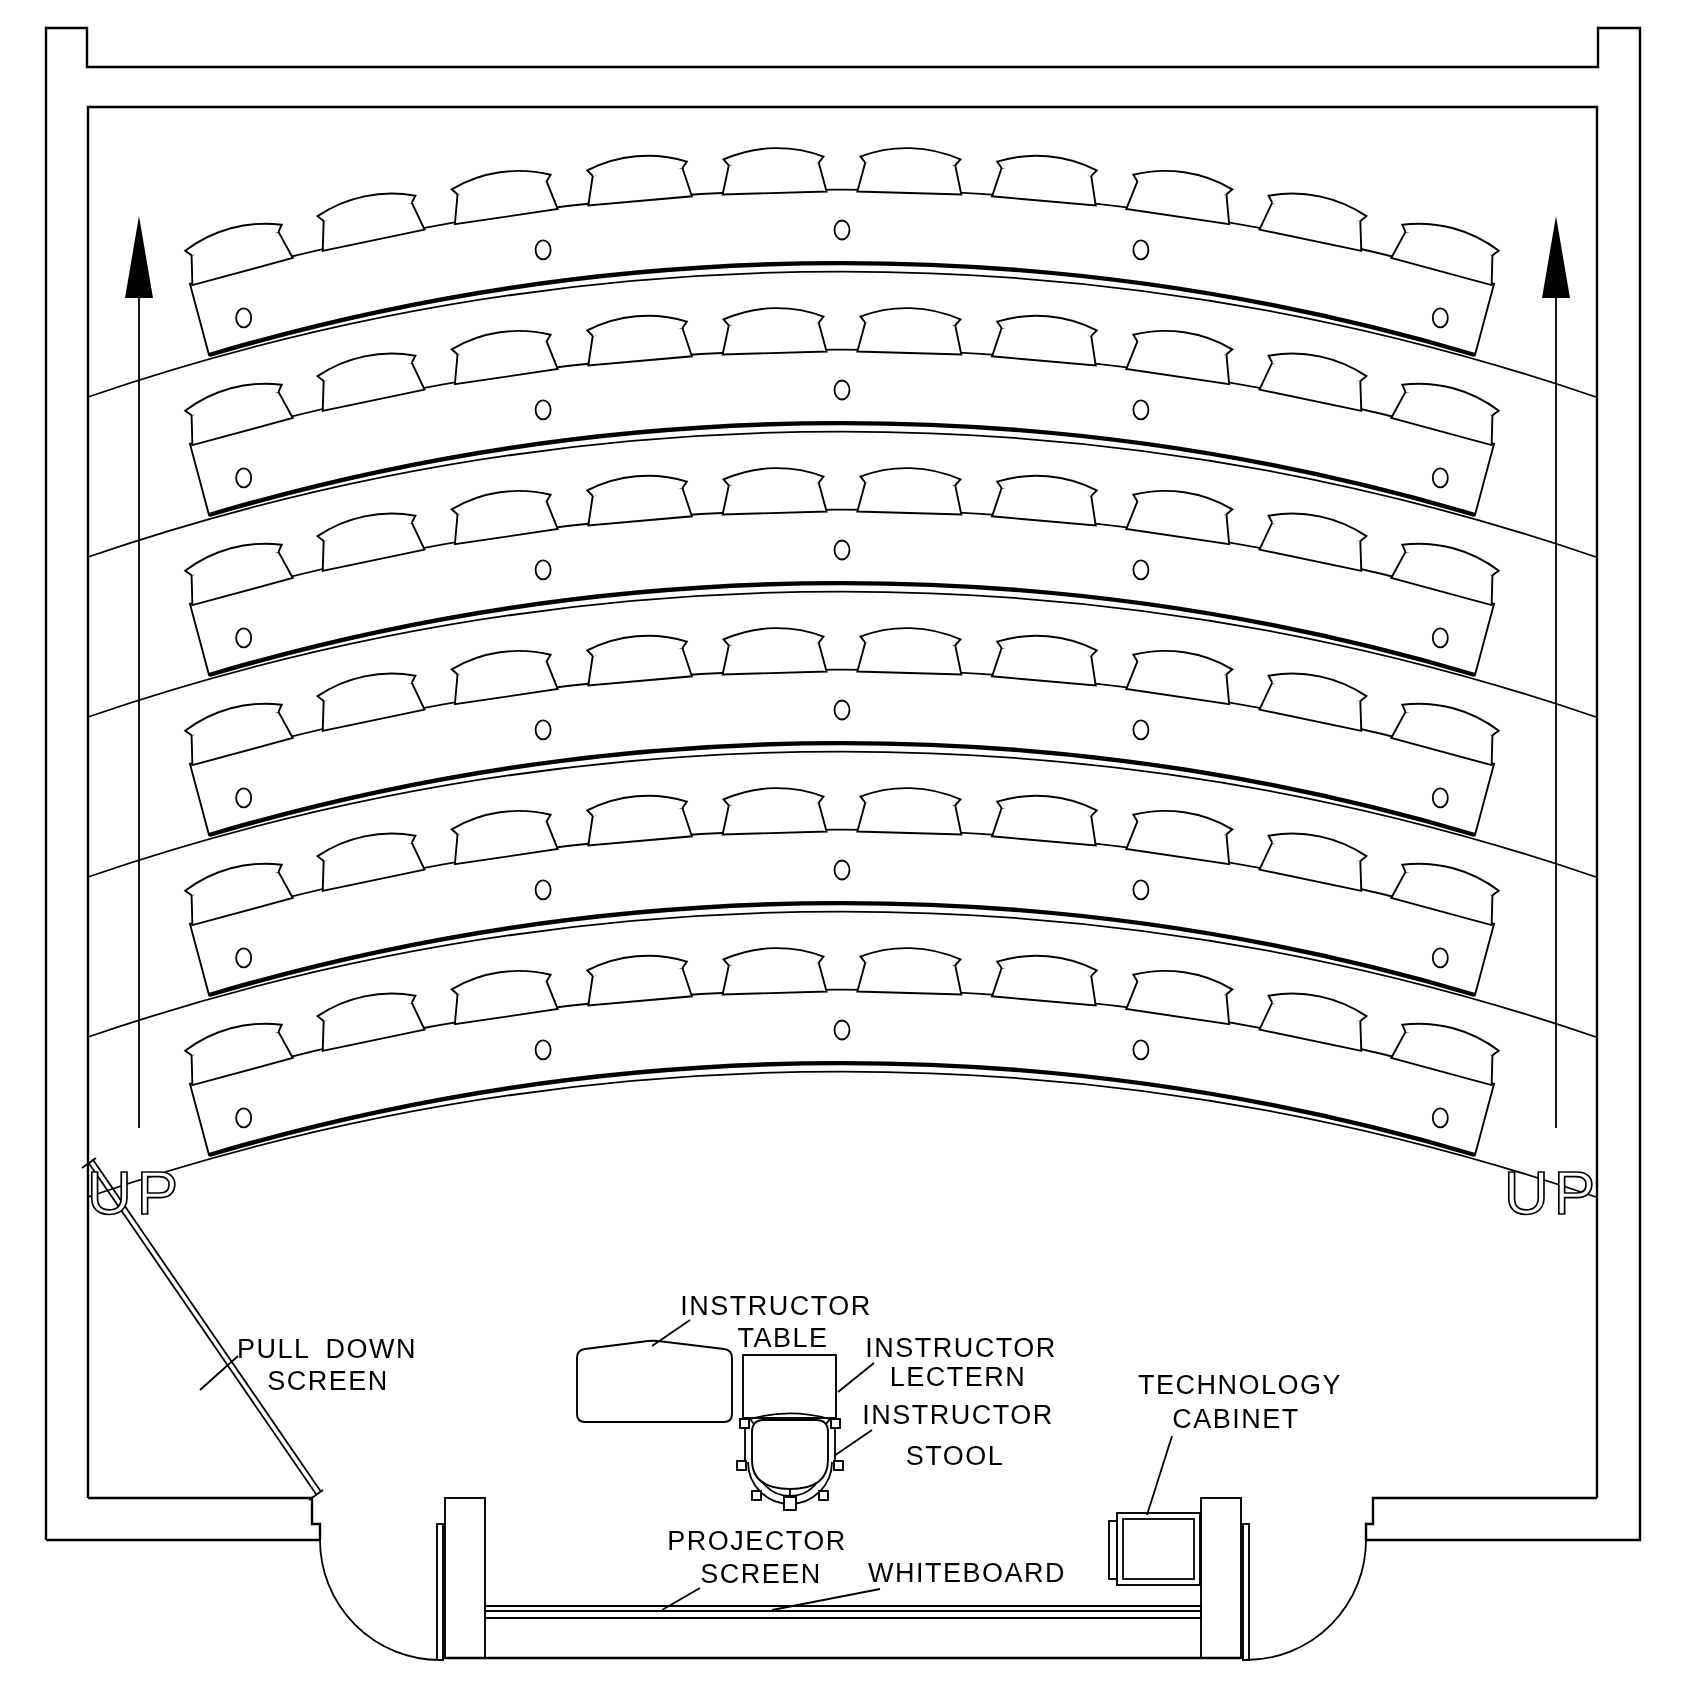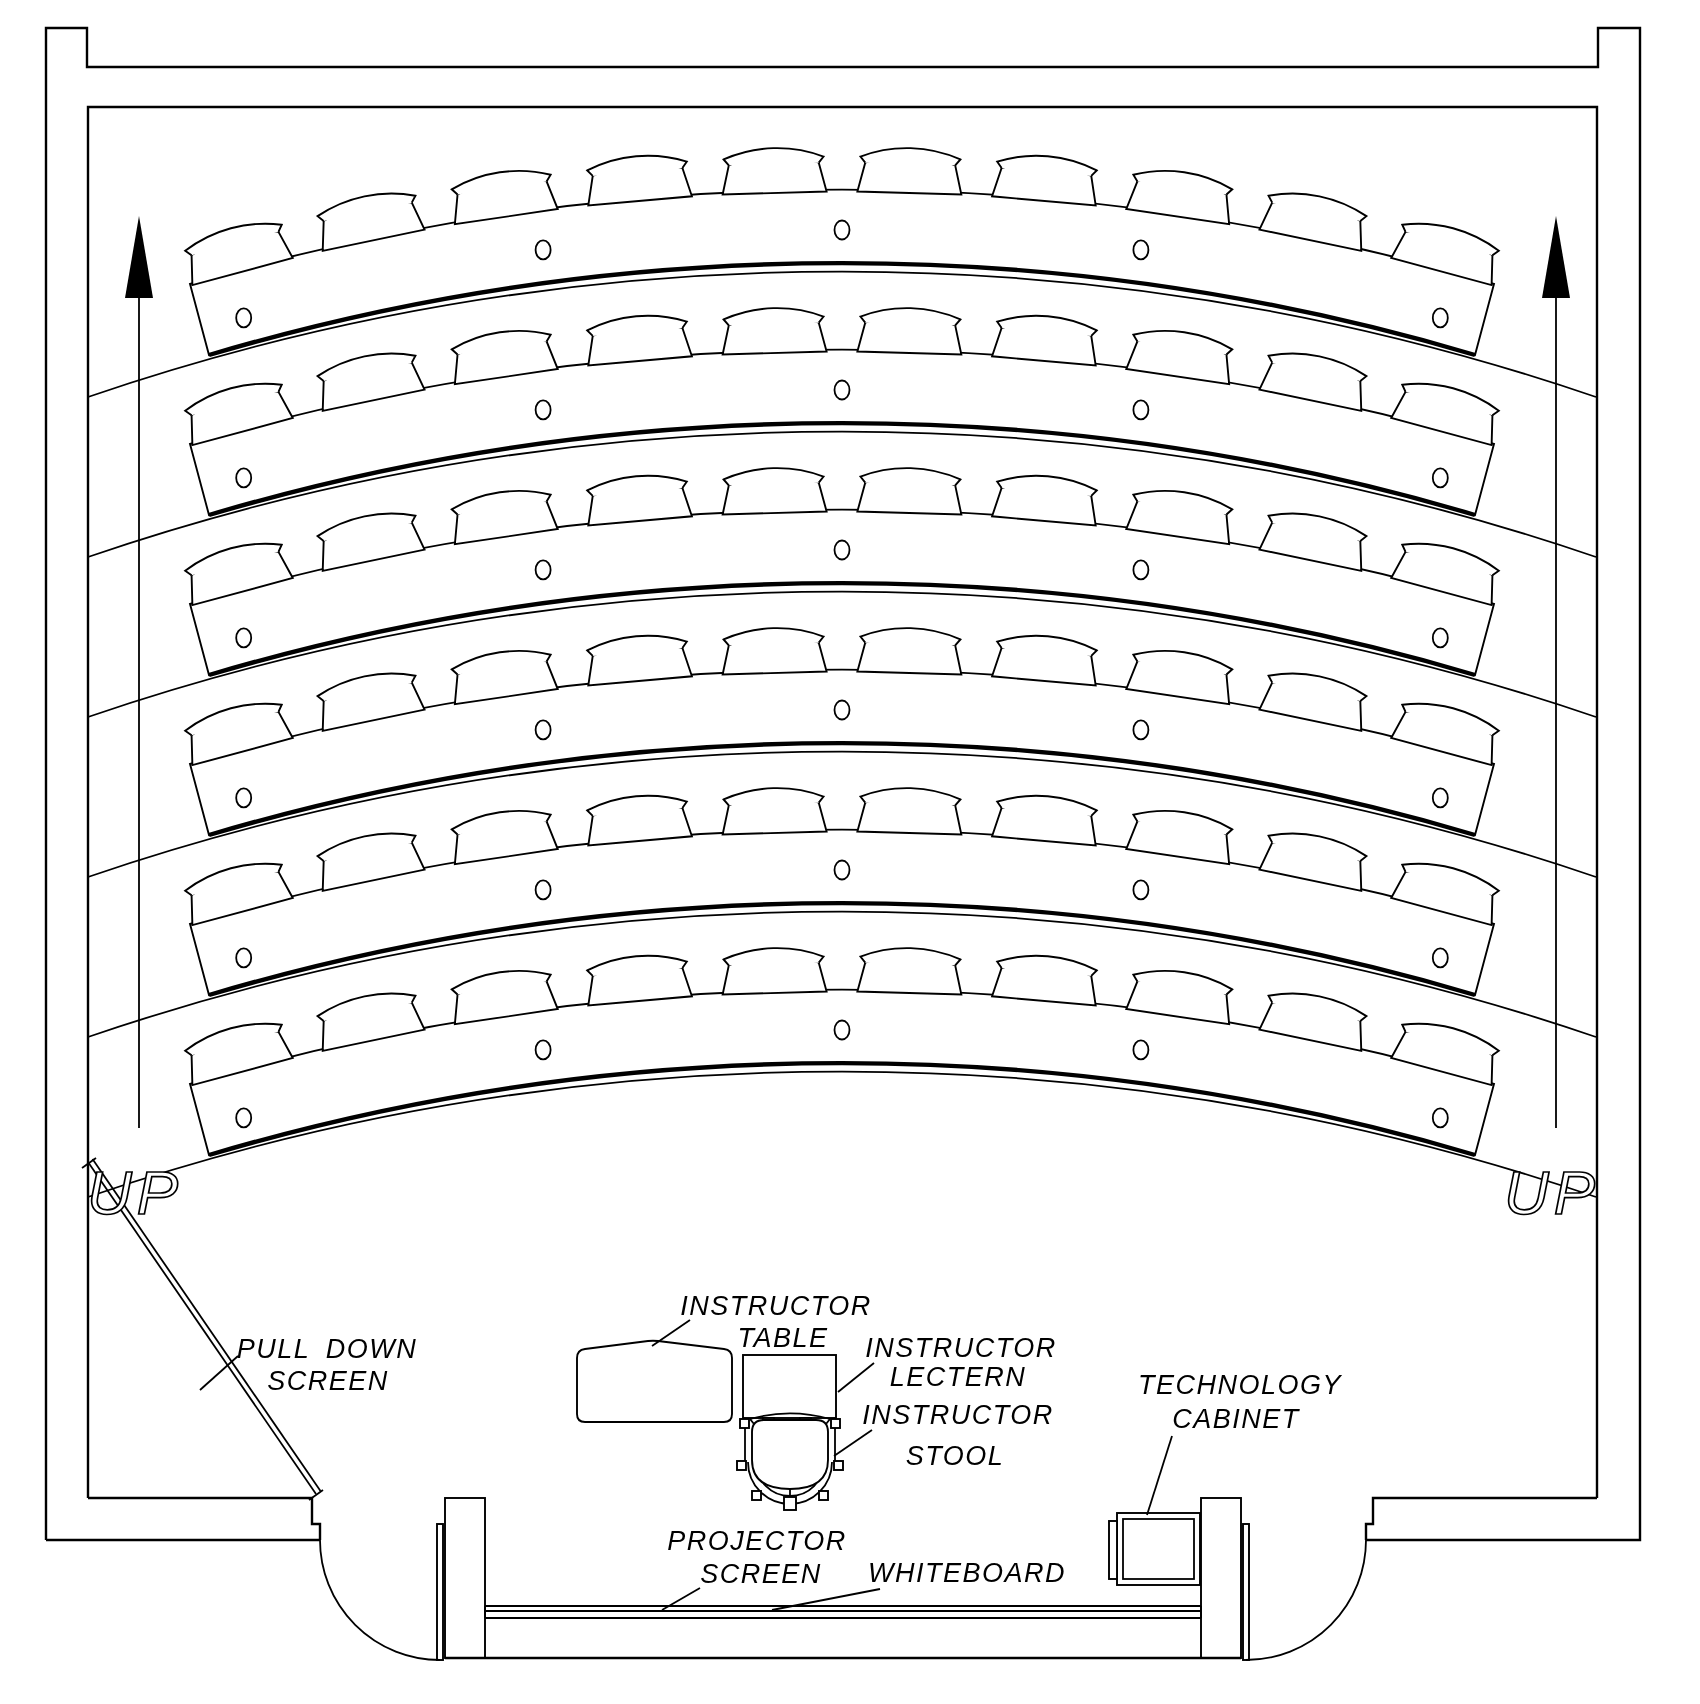--- a/index.html
+++ b/index.html
@@ -1,16 +1,16 @@
 <!DOCTYPE html>
 <html><head>
 <meta charset="utf-8">
 <style>
   html,body{margin:0;padding:0;background:#fff;}
-  .page{width:1700px;height:1704px;position:relative;background:#fff;overflow:hidden;font-style:italic;}
+  .page{width:1700px;height:1704px;position:relative;background:#fff;overflow:hidden;}
   svg{display:block;}
   text{font-family:"Liberation Sans",sans-serif;fill:#000;}
   .lbl{font-size:27px;letter-spacing:1.5px;word-spacing:7px;text-anchor:middle;}
   .up{font-size:62px;letter-spacing:5px;text-anchor:middle;fill:#fff;stroke:#000;stroke-width:1.7;}
   .thin{stroke:#000;stroke-width:1.8;fill:none;}
   .wall{stroke:#000;stroke-width:2.4;fill:none;}
   .bold{stroke:#000;stroke-width:4.4;fill:none;}
   .whitefill{fill:#fff;stroke:#000;stroke-width:1.9;}
 </style>
 </head>

